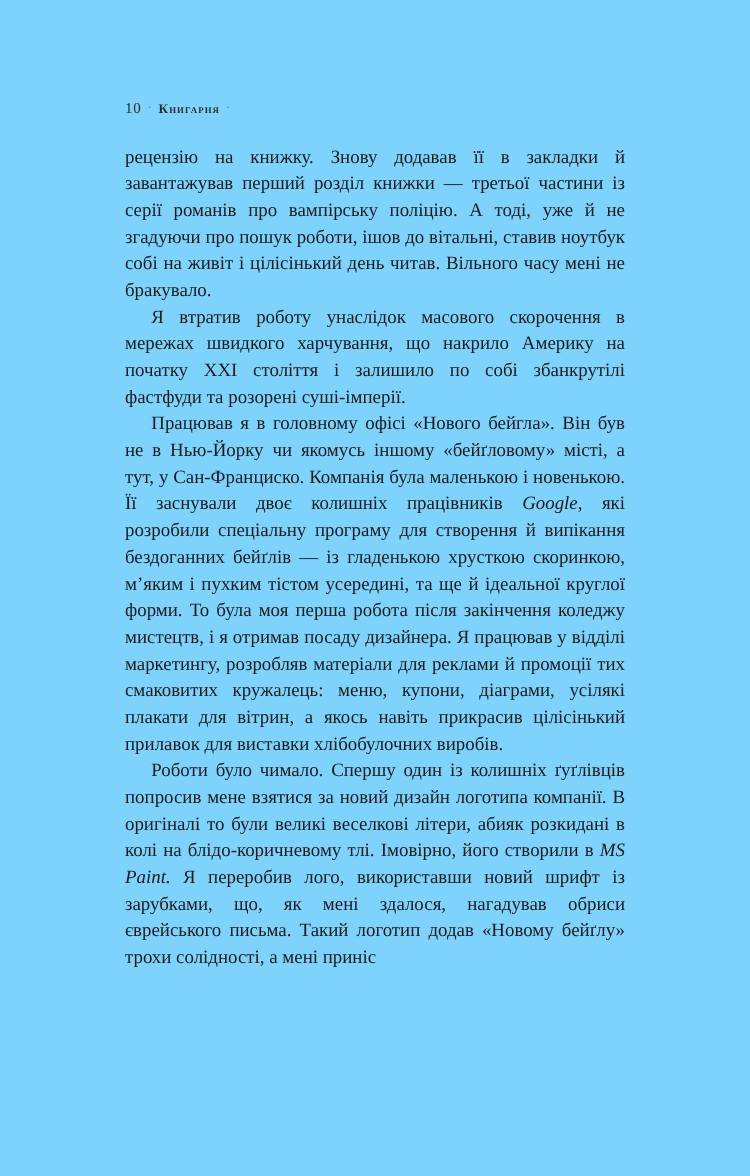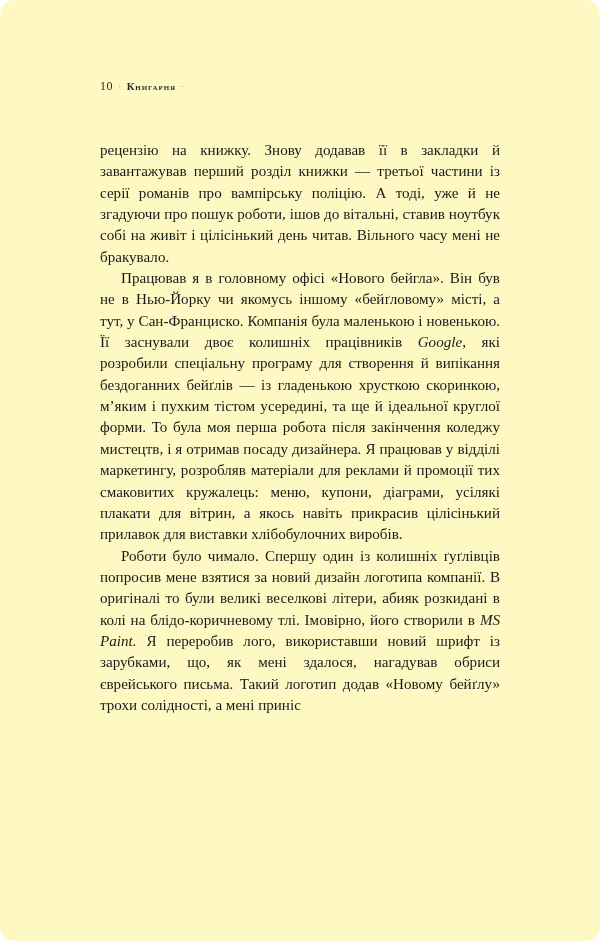--- a/index.html
+++ b/index.html
@@ -11,23 +11,22 @@
     height: 941px;
     background: #ffffff;
     font-family: "Liberation Serif", "DejaVu Serif", serif;
     color: #1a1a1a;
     overflow: hidden;
   }
   .page {
     position: relative;
     width: 600px;
     height: 941px;
-    background: #fef9c3;
+    background: #7dd3fc;
     box-sizing: border-box;
-    border-radius: 15px;
   }
   .running-head {
     position: absolute;
     left: 100px;
     top: 79px;
     font-size: 11.5px;
     letter-spacing: 0.6px;
     color: #2b2b2b;
     white-space: nowrap;
     display: flex;
@@ -51,21 +50,21 @@
     letter-spacing: 0.9px;
     color: #2b2b2b;
     font-weight: bold;
   }
   .rh-title::first-letter {
     text-transform: uppercase;
   }
   .textblock {
     position: absolute;
     left: 100px;
-    top: 140px;
+    top: 116px;
     width: 400px;
   }
   p.body-par {
     margin: 0;
     font-size: 15.1px;
     line-height: 21.35px;
     text-align: justify;
     text-justify: inter-word;
     hyphens: manual;
     -webkit-hyphens: manual;
@@ -87,20 +86,21 @@
 
   <div class="running-head">
     <span class="rh-folio">10</span>
     <span class="rh-sep">·</span>
     <span class="rh-title">Книгарня</span>
     <span class="rh-sep">·</span>
   </div>
 
   <div class="textblock">
     <p class="body-par noindent">рецензію на книжку. Знову додавав її в закладки й завантажував перший розділ книжки — третьої частини із серії романів про вампірську поліцію. А тоді, уже й не згадуючи про пошук роботи, ішов до вітальні, ставив ноутбук собі на живіт і цілісінький день читав. Вільного часу мені не бракувало.</p>
+    <p class="body-par indent">Я втратив роботу унаслідок масового скорочення в мережах швидкого харчування, що накрило Америку на початку XXI століття і залишило по собі збанкрутілі фастфуди та розорені суші-імперії.</p>
     <p class="body-par indent">
       <span>Працював я в головному офісі «Нового бейгла». Він був не в Нью-Йорку чи якомусь іншому «бейґловому» місті, а тут, у Сан-Франциско. Компанія була маленькою і новенькою. Її заснували двоє колишніх працівників </span><i class="em">Google</i><span>, які розробили спеціальну програму для створення й випікання бездоганних бейґлів — із гладенькою хрусткою скоринкою, м’яким і пухким тістом усередині, та ще й ідеальної круглої форми. То була моя перша робота після закінчення коледжу мистецтв, і я отримав посаду дизайнера. Я працював у відділі маркетингу, розробляв матеріали для реклами й промоції тих смаковитих кружалець: меню, купони, діаграми, усілякі плакати для вітрин, а якось навіть прикрасив цілісінький прилавок для виставки хлібобулочних виробів.</span>
     </p>
     <p class="body-par indent">
       <span>Роботи було чимало. Спершу один із колишніх ґуґлівців попросив мене взятися за новий дизайн логотипа компанії. В оригіналі то були великі веселкові літери, абияк розкидані в колі на блідо-коричневому тлі. Імовірно, його створили в </span><i class="em">MS Paint.</i><span> Я переробив лого, використавши новий шрифт із зарубками, що, як мені здалося, нагадував обриси єврейського письма. Такий логотип додав «Новому бейґлу» трохи солідності, а мені приніс</span>
     </p>
   </div>
 
 </div>
 

